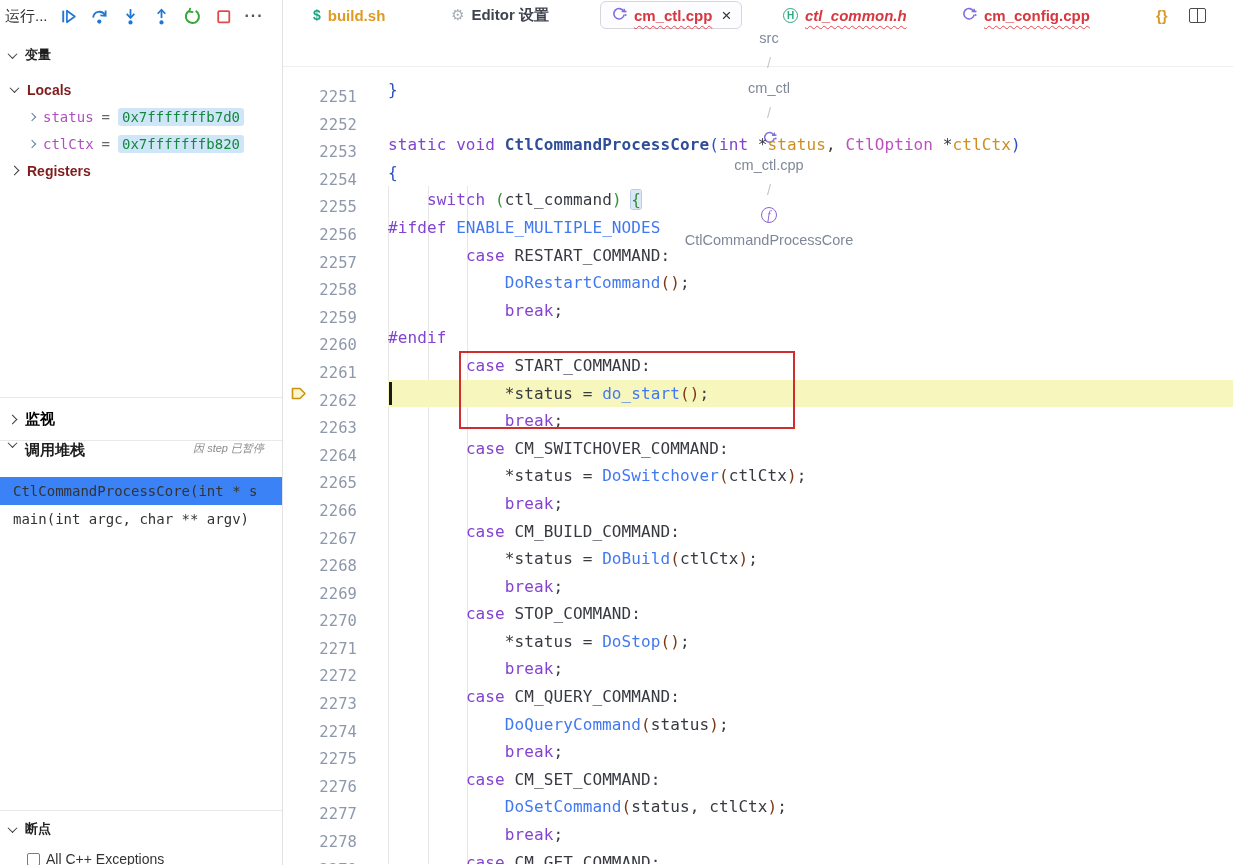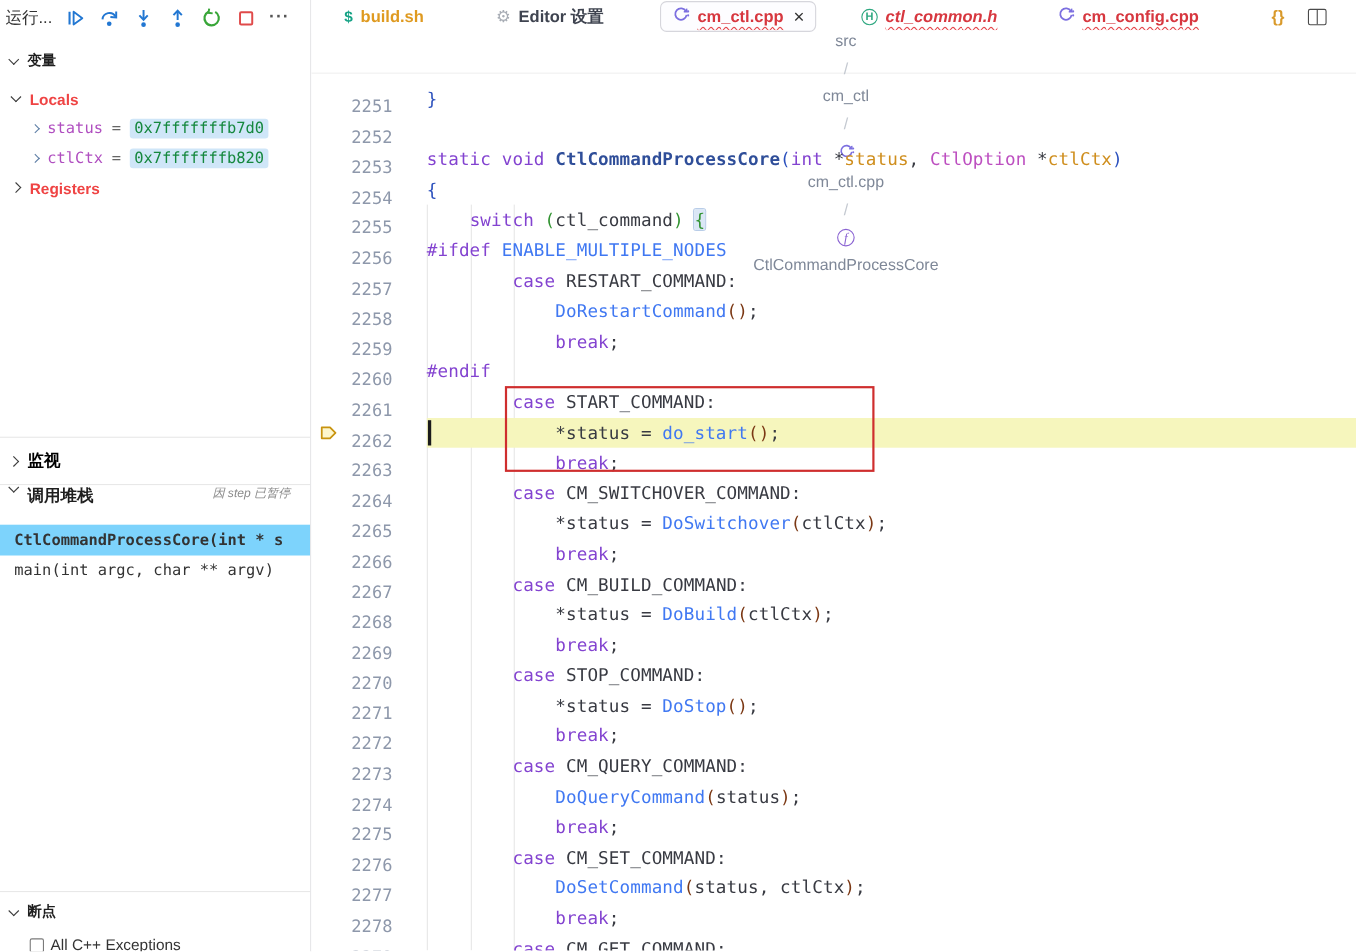--- a/index.html
+++ b/index.html
@@ -20,37 +20,37 @@
   .chev.down { transform:rotate(45deg) translate(-1px,-1px); }
   .chev.right { transform:rotate(-45deg); }
   .chev.blue { border-color:#5f7fa6; width:6px; height:6px; }
 
   .sec-header { display:flex; align-items:center; gap:9px; padding-left:9px;
     font-size:13px; font-weight:bold; color:#1f1f1f; }
   .sec-var { height:369px; padding-top:12px; overflow:hidden; }
   .sec-var .sec-header { height:30px; }
   .tree { padding-top:6px; }
   .group-hdr { height:27px; display:flex; align-items:center; gap:9px; padding-left:11px;
-    font-size:14px; font-weight:bold; color:#ef4444; }
+    font-size:14px; font-weight:bold; color:#7f1d1d; }
   .var-row { height:27px; display:flex; align-items:center; gap:8px; padding-left:29px;
     font-family:"DejaVu Sans Mono","Liberation Mono",monospace; font-size:14px; }
   .var-name { color:#b04fc0; }
   .var-eq { color:#666; }
   .var-val { background:#cfe6f8; color:#15883e; border-radius:3px; padding:1px 4px; }
 
   .divider { height:1px; background:#e8e8e8; }
   .sec-watch { height:42px; display:flex; align-items:center; gap:9px; padding-left:9px;
     font-size:15px; font-weight:bold; color:#000000; }
   .sec-stack { height:369px; overflow:hidden; }
   .stack-hdr { height:36px; display:flex; gap:9px; padding:0 18px 0 9px;
     font-size:15px; font-weight:bold; color:#1f1f1f; }
   .stack-badge { margin-left:auto; font-size:11px; font-weight:normal; color:#8a8a8a;font-style:italic; }
   .frame { height:28px; line-height:28px; padding-left:13px; white-space:nowrap; overflow:hidden;
     font-family:"DejaVu Sans Mono","Liberation Mono",monospace; font-size:14px; color:#333; cursor:pointer; }
-  .frame.selected { background:#7dd3fc;font-weight:bold; }
+  .frame.selected { background:#3b82f6; }
   .sec-bp { overflow:hidden; }
   .sec-bp .sec-header { height:36px; }
   .bp-row { display:flex; align-items:center; gap:6px; padding-left:27px; padding-top:4px;
     font-size:14px; color:#333; }
   .checkbox { width:13px; height:13px; border:1.2px solid #7a7a7a; border-radius:2px; background:#fff; }
 
   
   .editor { flex:1; position:relative; background:#fff; overflow:hidden; }
   .tabbar { position:relative; height:30px; background:#fff; }
   .tab { position:absolute; top:0; height:30px; display:flex; align-items:center; gap:7px;

